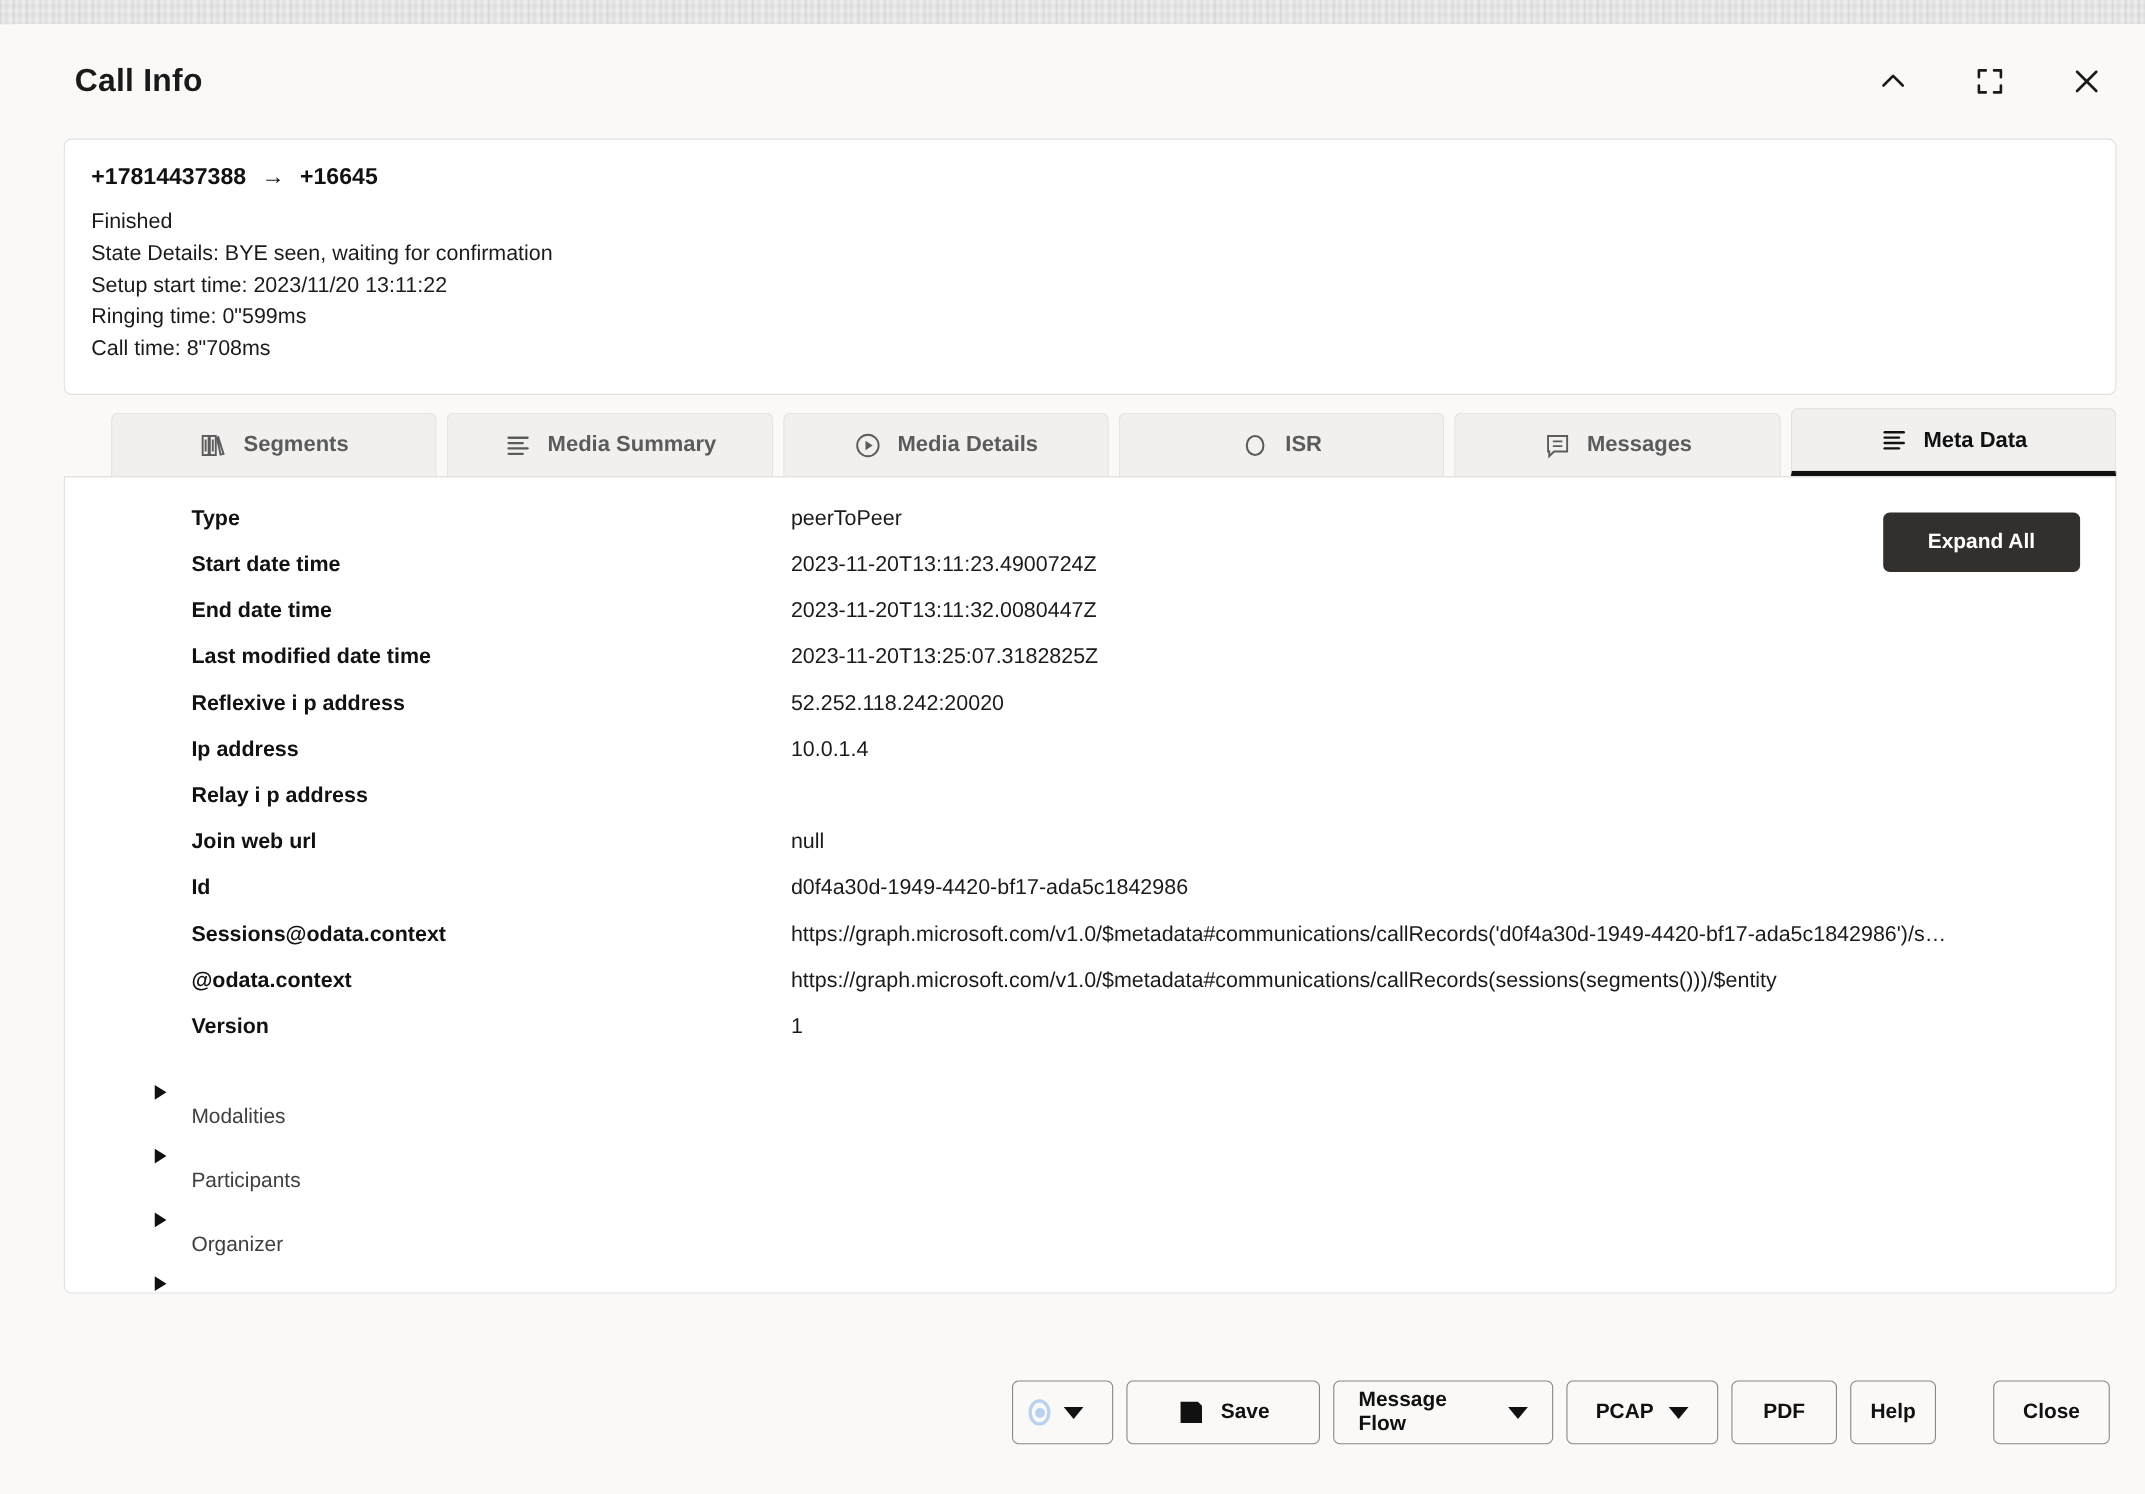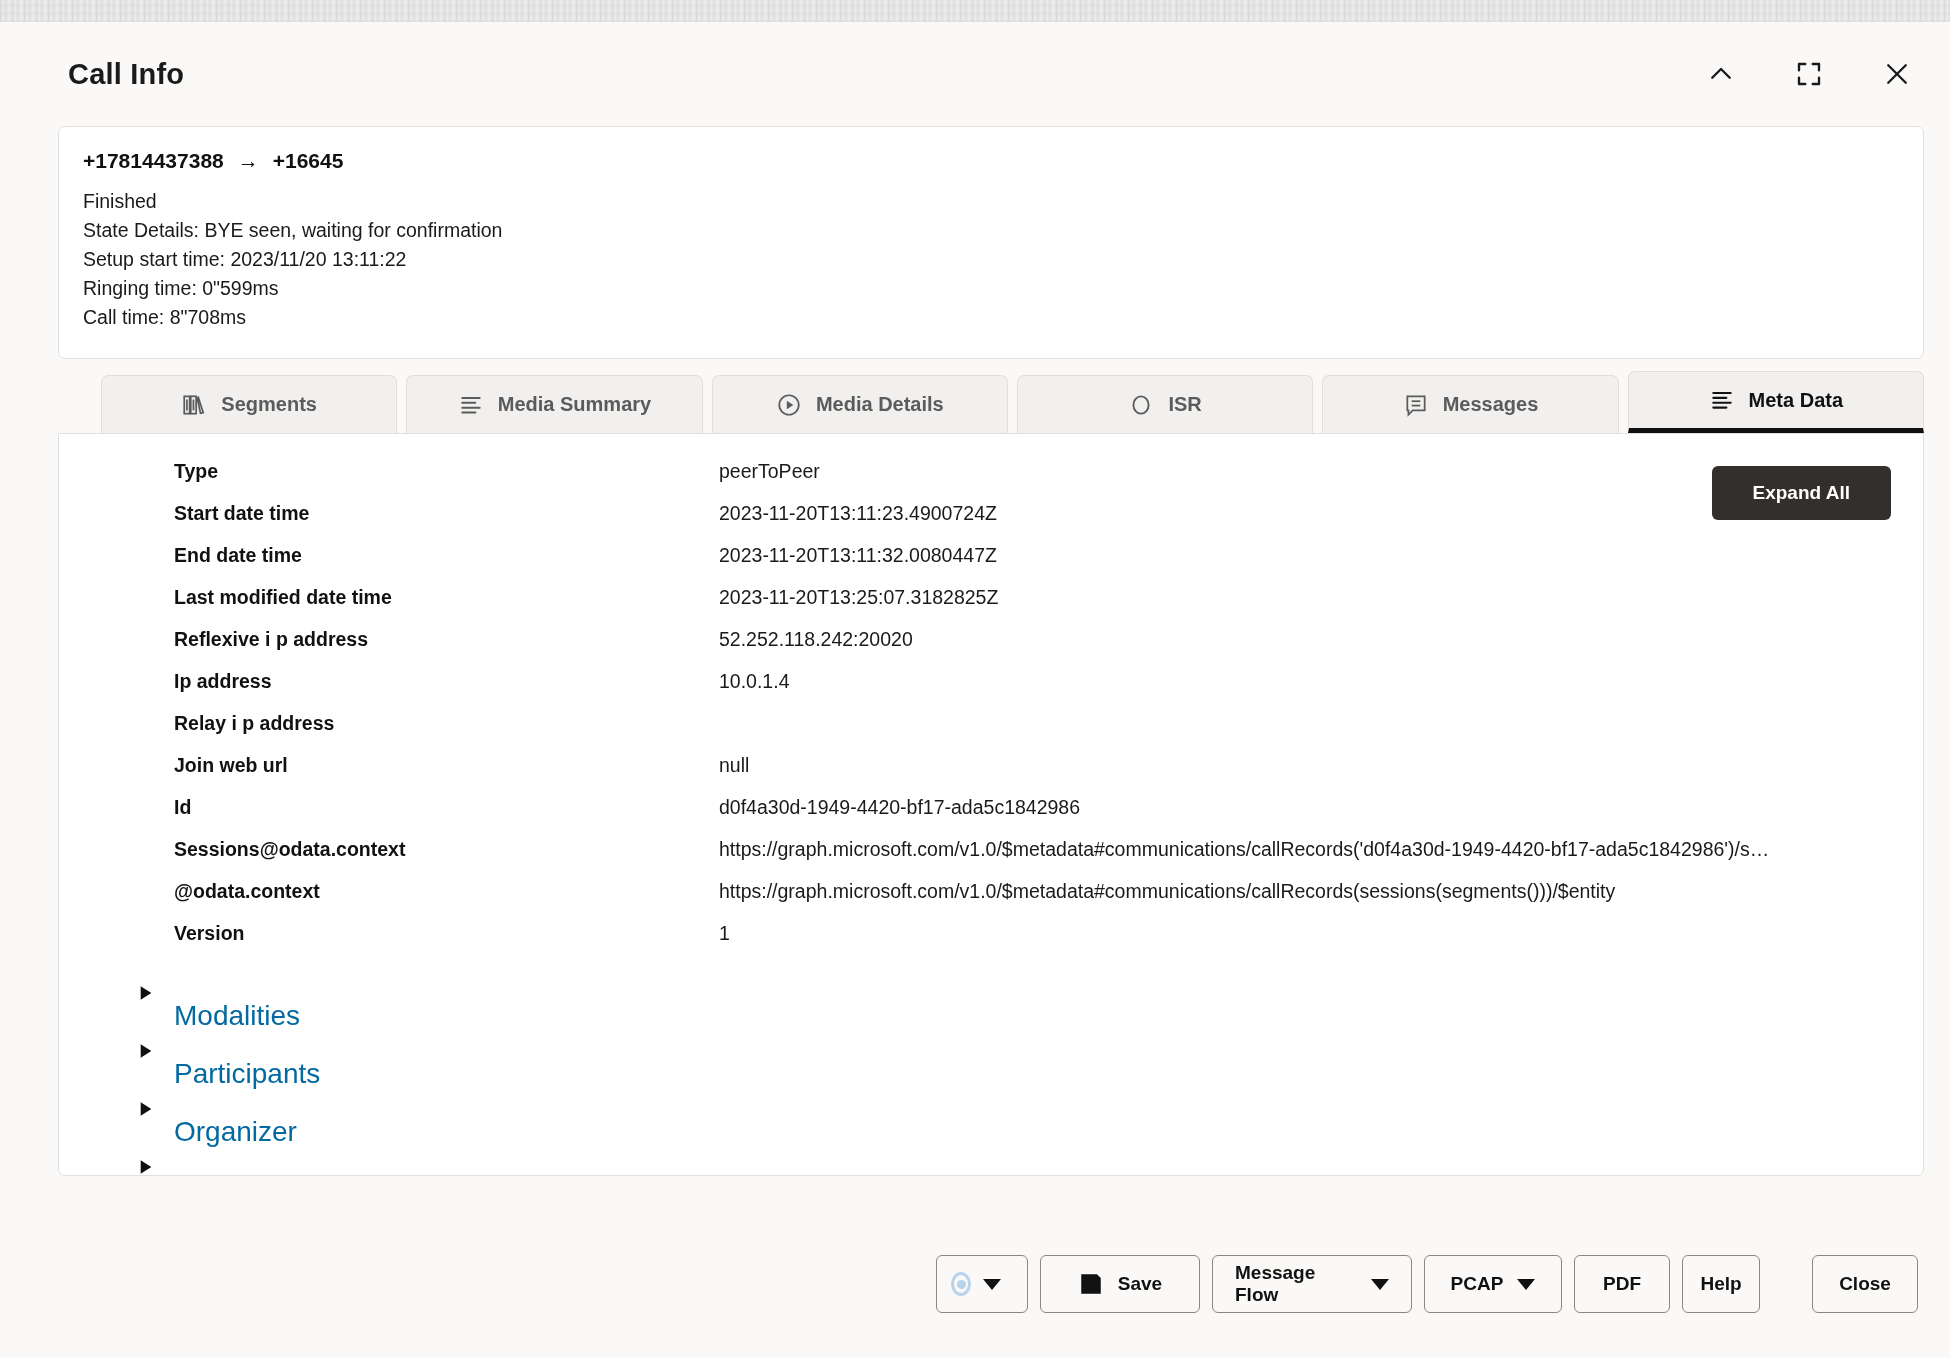--- a/index.html
+++ b/index.html
@@ -149,21 +149,21 @@
     padding-left: 80px;
     cursor: pointer;
   }
   .caret {
     width: 26px; flex: 0 0 26px;
     display: flex; align-items: center; justify-content: flex-start;
     color: #111;
   }
   .caret svg { display: block; }
   .expandable-label {
-    font-size: 28px; color: #0369a1;
+    font-size: 19px; color: #404040;
     margin-left: 9px;
     margin-top: 46px;
   }
 
   
   #footer {
     position: absolute;
     left: 0; right: 0; bottom: 0;
     height: 148px;
     display: flex; align-items: center; justify-content: flex-end;
@@ -192,21 +192,21 @@
   }
   .target-icon {
     width: 24px; height: 24px; border-radius: 50%;
     border: 3px solid #b9d3ee;
     display: flex; align-items: center; justify-content: center;
   }
   .target-icon::after {
     content: ""; width: 9px; height: 9px; border-radius: 50%;
     background: #b9d3ee;
   }
-  #save-button { width: 160px; }
+  #save-button { width: 176px; }
   #message-flow-button { width: 200px; }
   #pcap-button { width: 138px; }
   #pdf-button { width: 96px; }
   #help-button { width: 78px; }
   #close-button { width: 106px; margin-left: 40px; }
   .save-icon svg { display: block; }
 </style>
 </head>
 <body>
 

